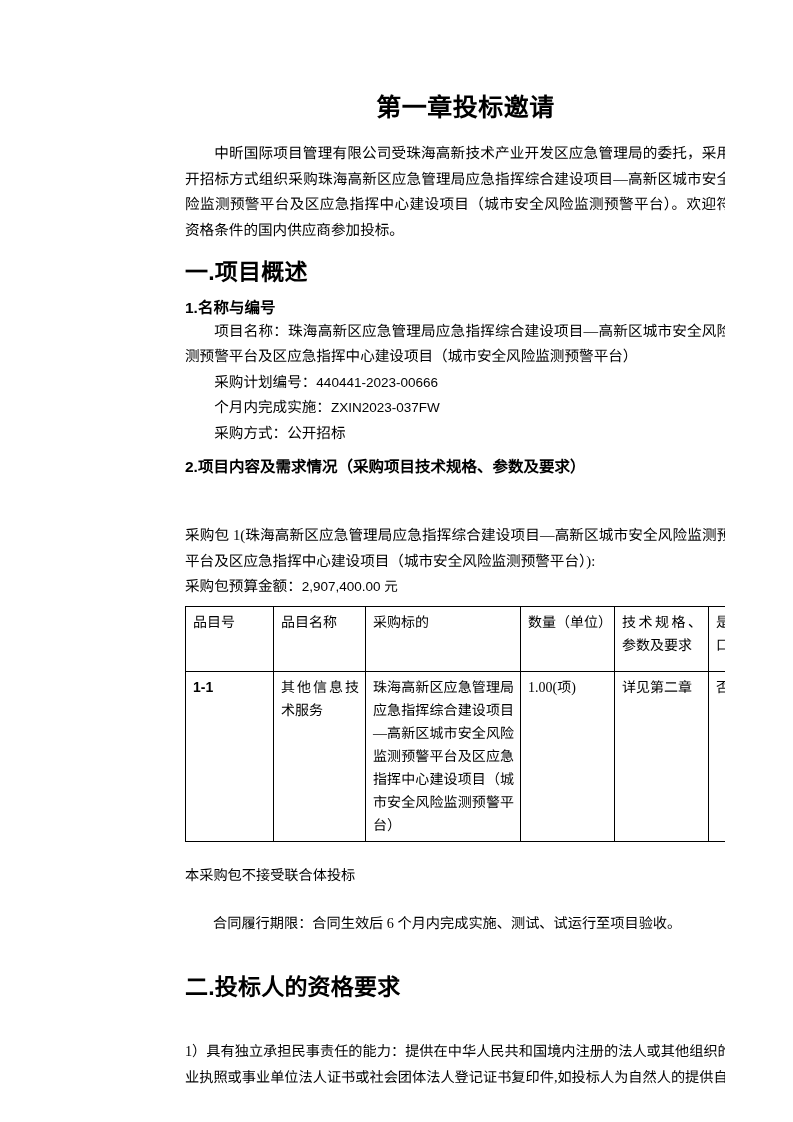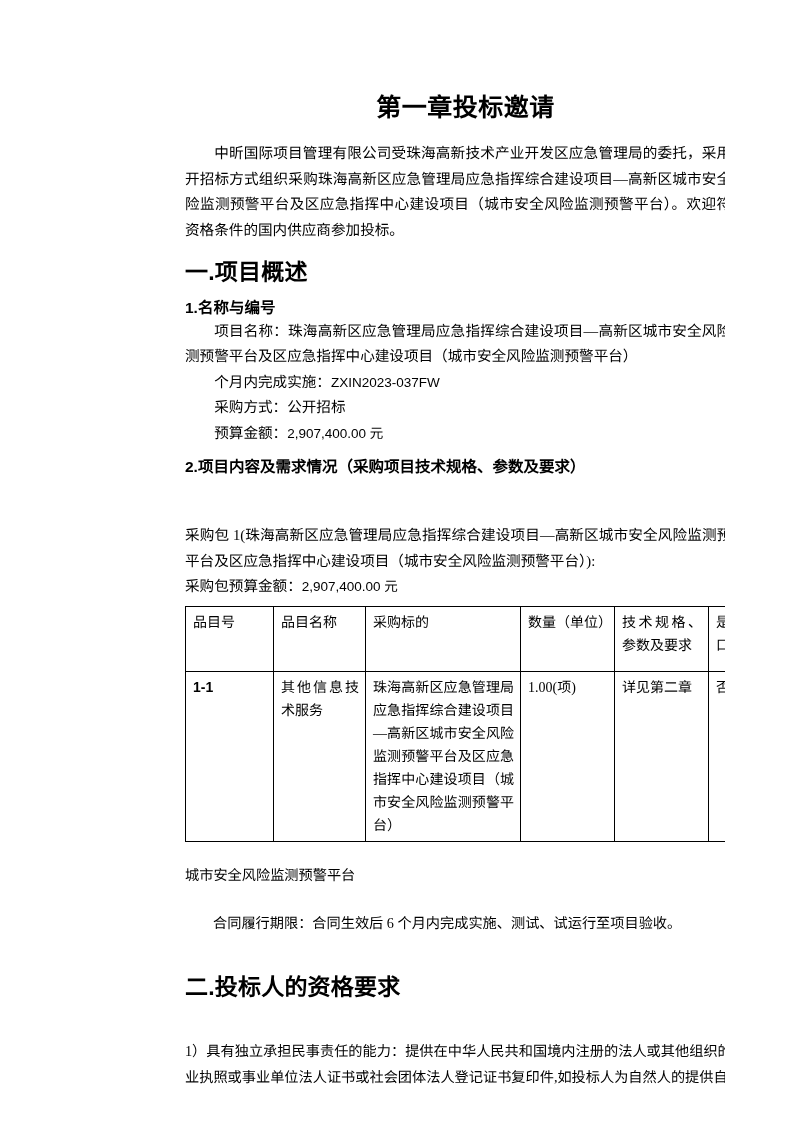--- a/index.html
+++ b/index.html
@@ -171,26 +171,26 @@
     <h1 class="doc-title">第一章投标邀请</h1>
 
     <p class="body intro">中昕国际项目管理有限公司受珠海高新技术产业开发区应急管理局的委托，采用公开招标方式组织采购珠海高新区应急管理局应急指挥综合建设项目—高新区城市安全风险监测预警平台及区应急指挥中心建设项目（城市安全风险监测预警平台）。欢迎符合资格条件的国内供应商参加投标。</p>
 
     <h2 class="h-level1">一.项目概述</h2>
 
     <h3 class="h-level2">1.名称与编号</h3>
 
     <p class="field-line nowrap-block"><span>项目名称：</span><span>珠海高新区应急管理局应急指挥综合建设项目—高新区城市安全风险监测预警平台及区应急指挥中心建设项目（城市安全风险监测预警平台）</span></p>
 
+    <p class="field-line"><span>采购计划编号：</span><span class="num">440441-2023-00666</span></p>
 
     <p class="field-line"><span>个月内完成实施：</span><span class="num">ZXIN2023-037FW</span></p>
 
     <p class="field-line"><span>采购方式：</span><span>公开招标</span></p>
 
-    <p class="field-line"><span>预算金额：</span><span class="num">2,907,400.00 元</span></p>
 
     <h3 class="h-level2 wide">2.项目内容及需求情况（采购项目技术规格、参数及要求）</h3>
 
     <div class="pkg-block">
       <p class="pkg-line">采购包 1(珠海高新区应急管理局应急指挥综合建设项目—高新区城市安全风险监测预警平台及区应急指挥中心建设项目（城市安全风险监测预警平台）):</p>
       <p class="pkg-line"><span>采购包预算金额：</span><span class="num">2,907,400.00 元</span></p>
     </div>
 
     <table class="item-table">
       <tbody>
@@ -206,21 +206,21 @@
           <td class="c1 code">1-1</td>
           <td class="c2">其他信息技术服务</td>
           <td class="c3">珠海高新区应急管理局应急指挥综合建设项目—高新区城市安全风险监测预警平台及区应急指挥中心建设项目（城市安全风险监测预警平台）</td>
           <td class="c4 qty">1.00(项)</td>
           <td class="c5">详见第二章</td>
           <td class="c6">否</td>
         </tr>
       </tbody>
     </table>
 
-    <p class="note first">城市安全风险监测预警平台</p>
+    <p class="note first">本采购包不接受联合体投标</p>
 
     <p class="note second">合同履行期限：合同生效后  6 个月内完成实施、测试、试运行至项目验收。</p>
 
     <div class="sec2">
       <h2 class="h-level1">二.投标人的资格要求</h2>
 
 
       <p class="req-para">1）具有独立承担民事责任的能力：提供在中华人民共和国境内注册的法人或其他组织的营业执照或事业单位法人证书或社会团体法人登记证书复印件,如投标人为自然人的提供自然</p>
     </div>
 

